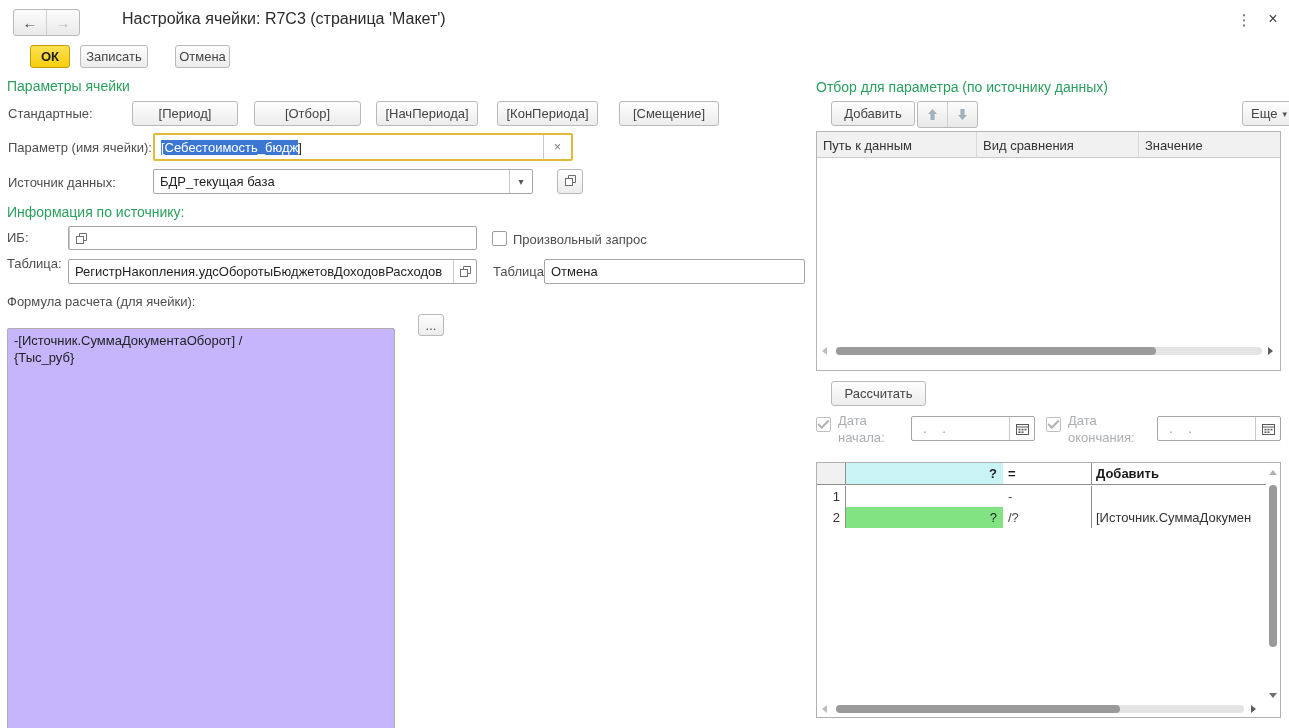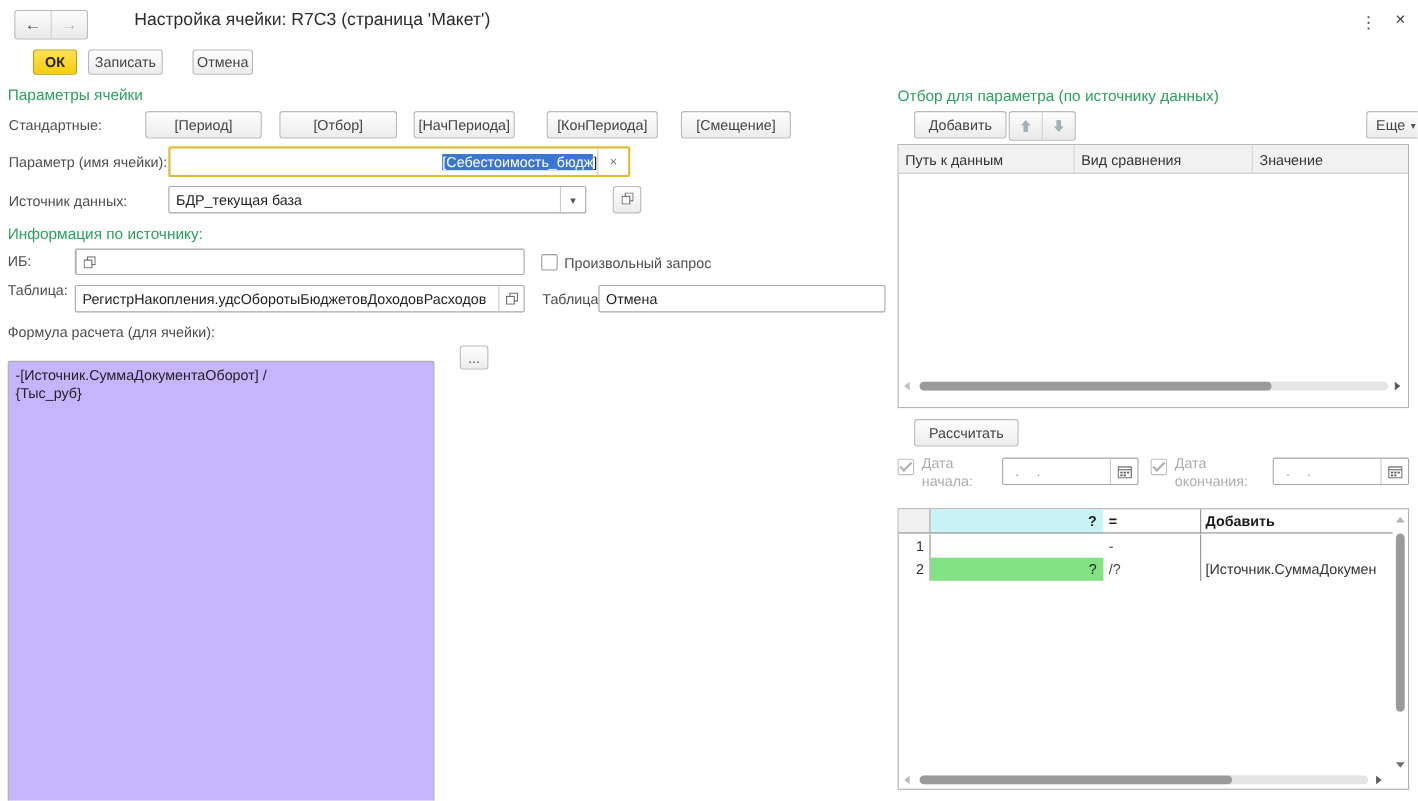--- a/index.html
+++ b/index.html
@@ -51,26 +51,26 @@
 
   <div class="btn btn-yellow" style="left:12px;top:45px;width:40px;height:23px;">ОК</div>
   <div class="btn" style="left:62px;top:45px;width:68px;height:23px;">Записать</div>
   <div class="btn" style="left:157px;top:45px;width:55px;height:23px;">Отмена</div>
 
   <div class="glabel" style="left:7px;top:78px;">Параметры ячейки</div>
 
   <div class="lbl" style="left:8px;top:106px;">Стандартные:</div>
   <div class="btn" style="left:114px;top:101px;width:106px;height:25px;">[Период]</div>
   <div class="btn" style="left:236px;top:101px;width:107px;height:25px;">[Отбор]</div>
-  <div class="btn" style="left:358px;top:101px;width:92px;height:25px;">[НачПериода]</div>
+  <div class="btn" style="left:358px;top:101px;width:102px;height:25px;">[НачПериода]</div>
   <div class="btn" style="left:479px;top:101px;width:101px;height:25px;">[КонПериода]</div>
   <div class="btn" style="left:601px;top:101px;width:100px;height:25px;">[Смещение]</div>
 
   <div class="lbl" style="left:8px;top:140px;">Параметр (имя ячейки):</div>
-  <div class="field" style="left:153px;top:133px;width:420px;height:28px;border:2px solid #e3ba35;text-align:right;">
+  <div class="field" style="left:153px;top:133px;width:420px;height:28px;border:2px solid #e3ba35;">
     <div class="txt"><span class="sel">[Себестоимость_бюдж</span><span>]</span></div>
     <div class="seg" style="width:27px;color:#777;font-size:12px;">×</div>
   </div>
 
   <div class="lbl" style="left:8px;top:175px;">Источник данных:</div>
   <div class="field" style="left:153px;top:169px;width:380px;height:25px;">
     <div class="txt">БДР_текущая база</div>
     <div class="seg" style="color:#555;font-size:10px;">▾</div>
   </div>
   <div class="btn" style="left:539px;top:169px;width:26px;height:25px;">

